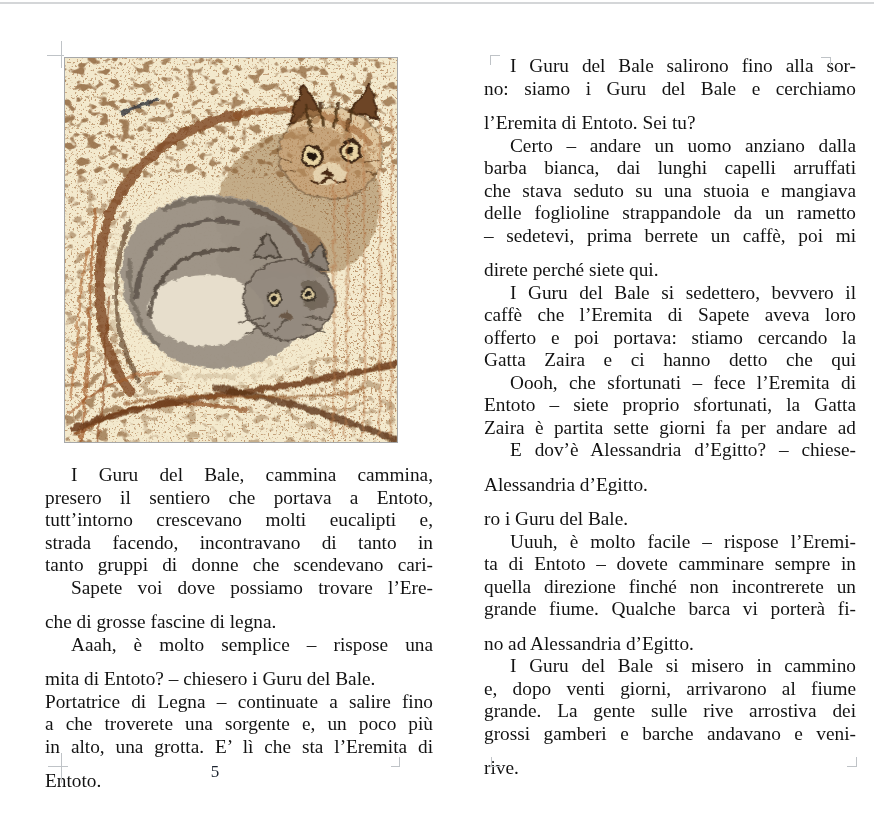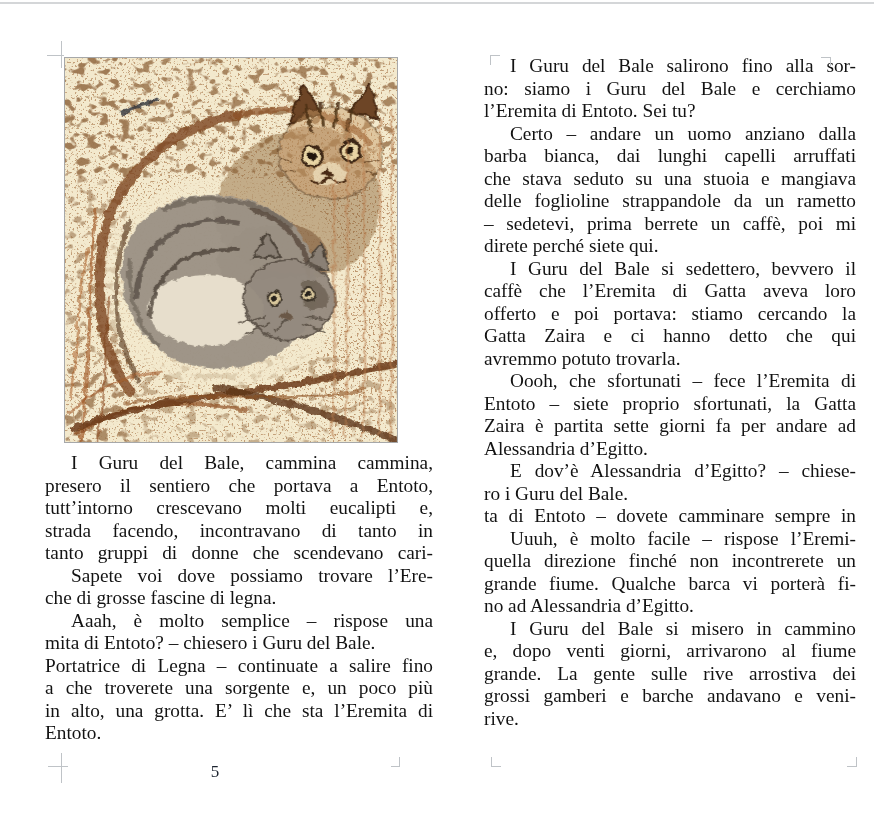--- a/index.html
+++ b/index.html
@@ -2,25 +2,25 @@
 <html><head>
 <meta charset="utf-8">
 <style>
   html,body{margin:0;padding:0;background:#ffffff;}
   .spread{position:relative;width:874px;height:819px;background:#ffffff;overflow:hidden;
           font-family:"Liberation Serif","DejaVu Serif",serif;color:#131313;}
   .top-rule{position:absolute;left:0;top:2px;width:874px;height:2px;background:#d4d6d8;}
   .illustration{position:absolute;left:64px;top:57px;width:332px;height:384px;
                 border:1px solid #a6a8aa;background:#f3e9cd;}
   .col{position:absolute;font-size:19.3px;line-height:22.5px;}
-  .col-left{left:45px;top:452px;width:388px;}
+  .col-left{left:45px;top:464px;width:388px;}
   .col-right{left:484px;top:55px;width:372px;}
   .line{text-align:justify;text-align-last:justify;white-space:normal;}
   .line.first{text-indent:26px;}
-  .line.last{text-align-last:left;}
+  .line.last{text-align-last:left;margin-top:12px;}
   .pagenum{position:absolute;left:45px;top:762px;width:340px;text-align:center;
            font-size:17px;color:#1d2430;}
   .mark{position:absolute;background:#bfc3c7;}
 </style>
 </head>
 <body>
 
 <div class="spread">
 
   <div class="top-rule"></div>
@@ -152,32 +152,31 @@
       <div class="line first">I Guru del Bale salirono fino alla sor-</div>
       <div class="line">no: siamo i Guru del Bale e cerchiamo</div>
       <div class="line last">l’Eremita di Entoto. Sei tu?</div>
       <div class="line first">Certo – andare un uomo anziano dalla</div>
       <div class="line">barba bianca, dai lunghi capelli arruffati</div>
       <div class="line">che stava seduto su una stuoia e mangiava</div>
       <div class="line">delle foglioline strappandole da un rametto</div>
       <div class="line">– sedetevi, prima berrete un caffè, poi mi</div>
       <div class="line last">direte perché siete qui.</div>
       <div class="line first">I Guru del Bale si sedettero, bevvero il</div>
-      <div class="line">caffè che l’Eremita di Gatta aveva loro</div>
+      <div class="line">caffè che l’Eremita di Sapete aveva loro</div>
       <div class="line">offerto e poi portava: stiamo cercando la</div>
       <div class="line">Gatta Zaira e ci hanno detto che qui</div>
-      <div class="line last">avremmo potuto trovarla.</div>
       <div class="line first">Oooh, che sfortunati – fece l’Eremita di</div>
       <div class="line">Entoto – siete proprio sfortunati, la Gatta</div>
       <div class="line">Zaira è partita sette giorni fa per andare ad</div>
+      <div class="line first">E dov’è Alessandria d’Egitto? – chiese-</div>
       <div class="line last">Alessandria d’Egitto.</div>
-      <div class="line first">E dov’è Alessandria d’Egitto? – chiese-</div>
       <div class="line last">ro i Guru del Bale.</div>
+      <div class="line first">Uuuh, è molto facile – rispose l’Eremi-</div>
       <div class="line">ta di Entoto – dovete camminare sempre in</div>
-      <div class="line first">Uuuh, è molto facile – rispose l’Eremi-</div>
       <div class="line">quella direzione finché non incontrerete un</div>
       <div class="line">grande fiume. Qualche barca vi porterà fi-</div>
       <div class="line last">no ad Alessandria d’Egitto.</div>
       <div class="line first">I Guru del Bale si misero in cammino</div>
       <div class="line">e, dopo venti giorni, arrivarono al fiume</div>
       <div class="line">grande. La gente sulle rive arrostiva dei</div>
       <div class="line">grossi gamberi e barche andavano e veni-</div>
       <div class="line last">rive.</div>
     </div>
 

